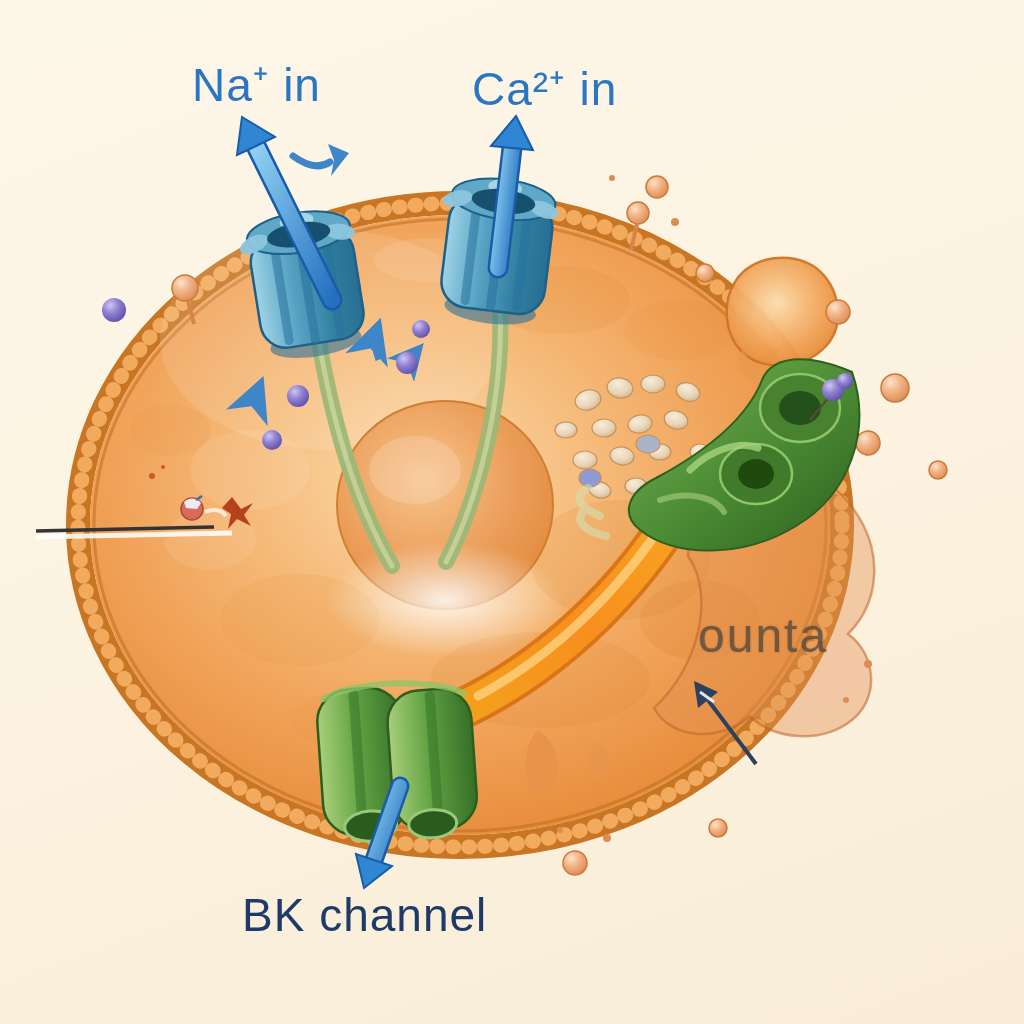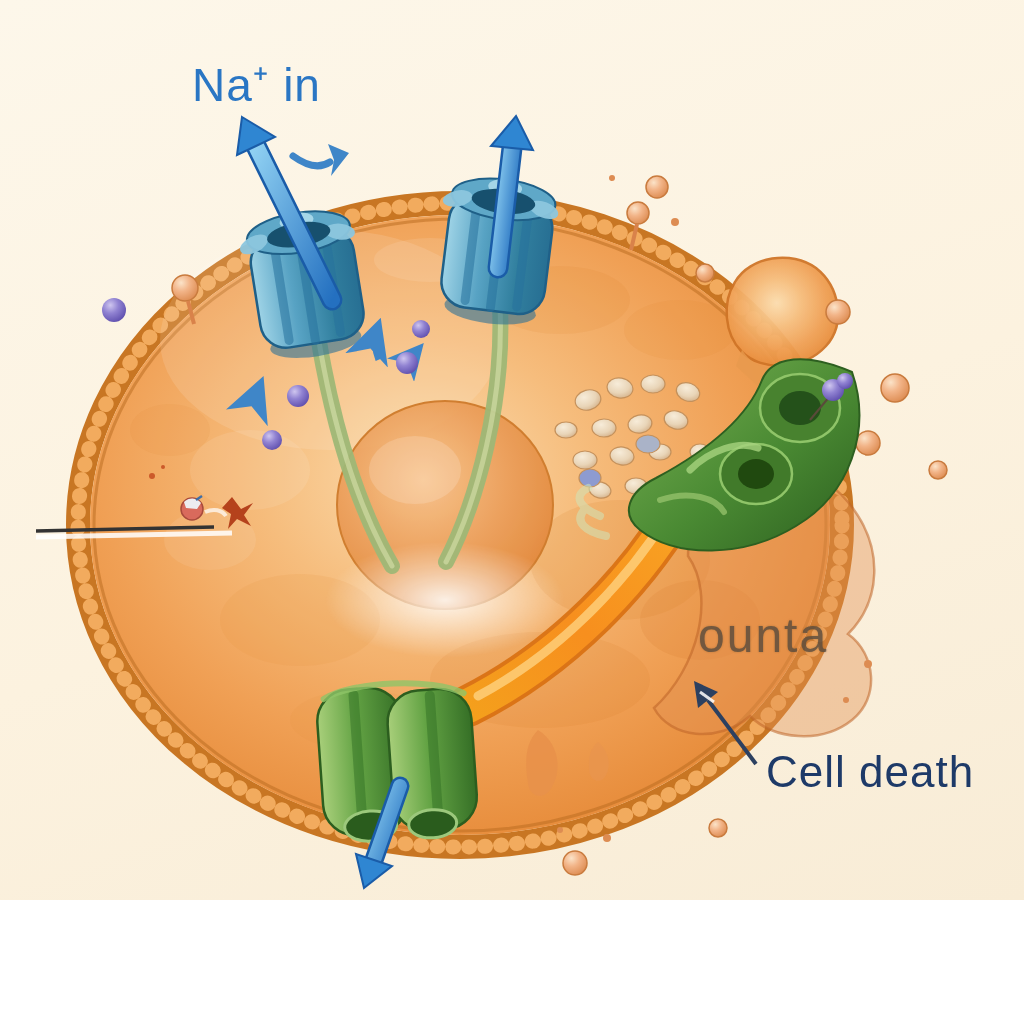--- a/index.html
+++ b/index.html
@@ -1,18 +1,18 @@
 <!DOCTYPE html>
 <html><head>
 <meta charset="utf-8">
 <style>
   html,body{margin:0;padding:0;}
   body{width:1024px;height:1024px;overflow:hidden;
        font-family:"Liberation Sans", sans-serif;}
-  .canvas{position:relative;width:1024px;height:900px;
+  .canvas{position:relative;width:1024px;height:1024px;
           background:linear-gradient(160deg,#fdf7ea 0%,#fcf2df 55%,#f8ecd6 100%);}
   svg{position:absolute;left:0;top:0;}
   .lbl{position:absolute;white-space:nowrap;line-height:1;
        font-family:"Liberation Sans", sans-serif;}
   .lbl-blue{color:#2a76c4;font-size:46px;font-weight:500;letter-spacing:1px;}
   .lbl-navy{color:#1e3a68;font-size:44px;font-weight:500;letter-spacing:1px;}
   .lbl-slate{color:#3b4960;font-size:46px;font-weight:500;letter-spacing:1px;}
   .lbl-ghost{color:#55493c;font-size:48px;font-weight:500;letter-spacing:2px;
              opacity:.8;text-shadow:0 0 2px rgba(90,70,40,.5);}
 </style>
@@ -255,16 +255,17 @@
   </g>
 
   <g>
     <line x1="756" y1="764" x2="708" y2="700" stroke="#2c4060" stroke-width="4"></line>
     <polygon points="694,681 718,692 708,700 698,708" fill="#2c4060"></polygon>
     <path d="M 700,692 L 714,702" stroke="#ffffff" stroke-width="3" opacity="0.85"></path>
   </g>
 </svg>
 
 <div class="lbl lbl-blue" style="left:192px;top:62px;">Na⁺ in</div>
+<div class="lbl lbl-blue" style="left:472px;top:66px;">Ca²⁺ in</div>
 <div class="lbl lbl-ghost" style="left:698px;top:612px;">ounta</div>
-<div class="lbl lbl-navy" style="left:766px;top:750px;">Cell death</div>
+<div class="lbl lbl-navy" style="left:242px;top:892px;font-size:46px;">BK channel</div>
 
 </div>
 
 </body></html>

